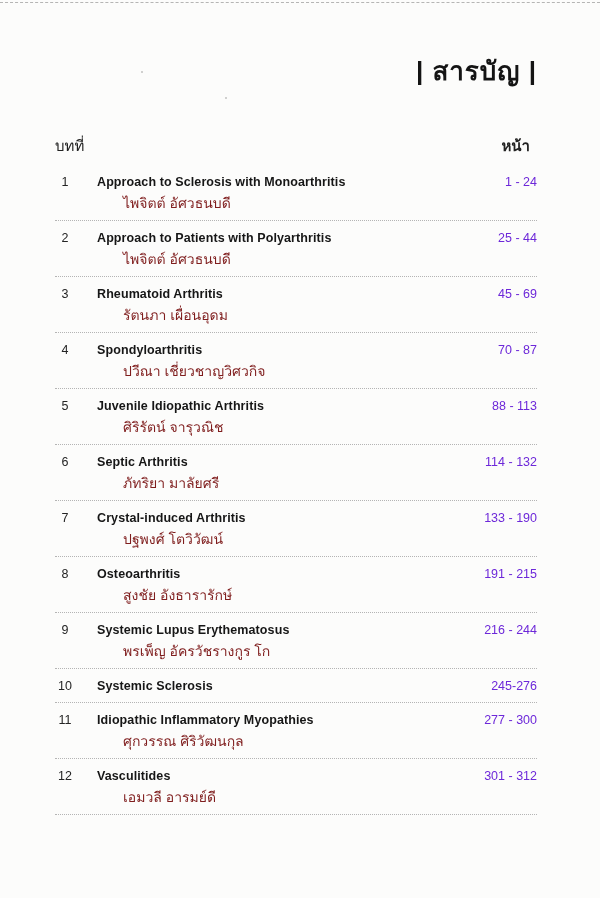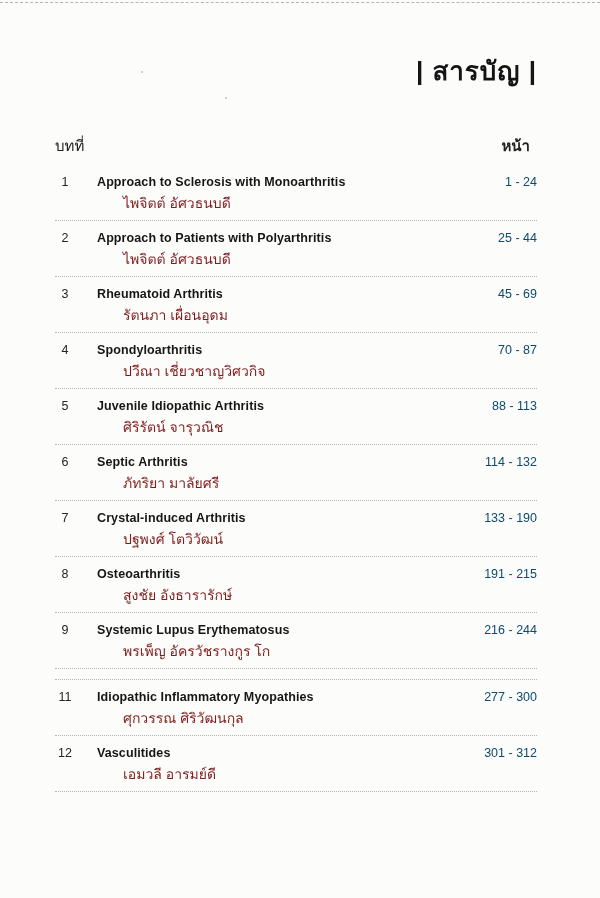--- a/index.html
+++ b/index.html
@@ -67,21 +67,21 @@
   .ttl {
     flex: 1 1 auto;
     margin-left: 22px;
     font-weight: bold;
     color: #161616;
     letter-spacing: 0.1px;
   }
   .pgs {
     flex: 0 0 auto;
     text-align: left;
-    color: #0c4a6e;
+    color: #6d28d9;
   }
   .author {
     margin-left: 68px;
     margin-top: 5px;
     font-size: 14px;
     line-height: 17px;
     color: #7f1d1d;
   }
   .sep {
     border-top: 1px dotted #a3a3a3;
@@ -199,20 +199,25 @@
     <div class="row-main">
       <span class="num">9</span>
       <span class="ttl">Systemic Lupus Erythematosus</span>
       <span class="pgs">216 - 244</span>
     </div>
     <div class="author">พรเพ็ญ  อัครวัชรางกูร โก</div>
     <div class="sep"></div>
   </div>
 
   <div class="row">
+    <div class="row-main">
+      <span class="num">10</span>
+      <span class="ttl">Systemic Sclerosis</span>
+      <span class="pgs">245-276</span>
+    </div>
     <div class="sep"></div>
   </div>
 
   <div class="row">
     <div class="row-main">
       <span class="num">11</span>
       <span class="ttl">Idiopathic Inflammatory Myopathies</span>
       <span class="pgs">277 - 300</span>
     </div>
     <div class="author">ศุกวรรณ  ศิริวัฒนกุล</div>

